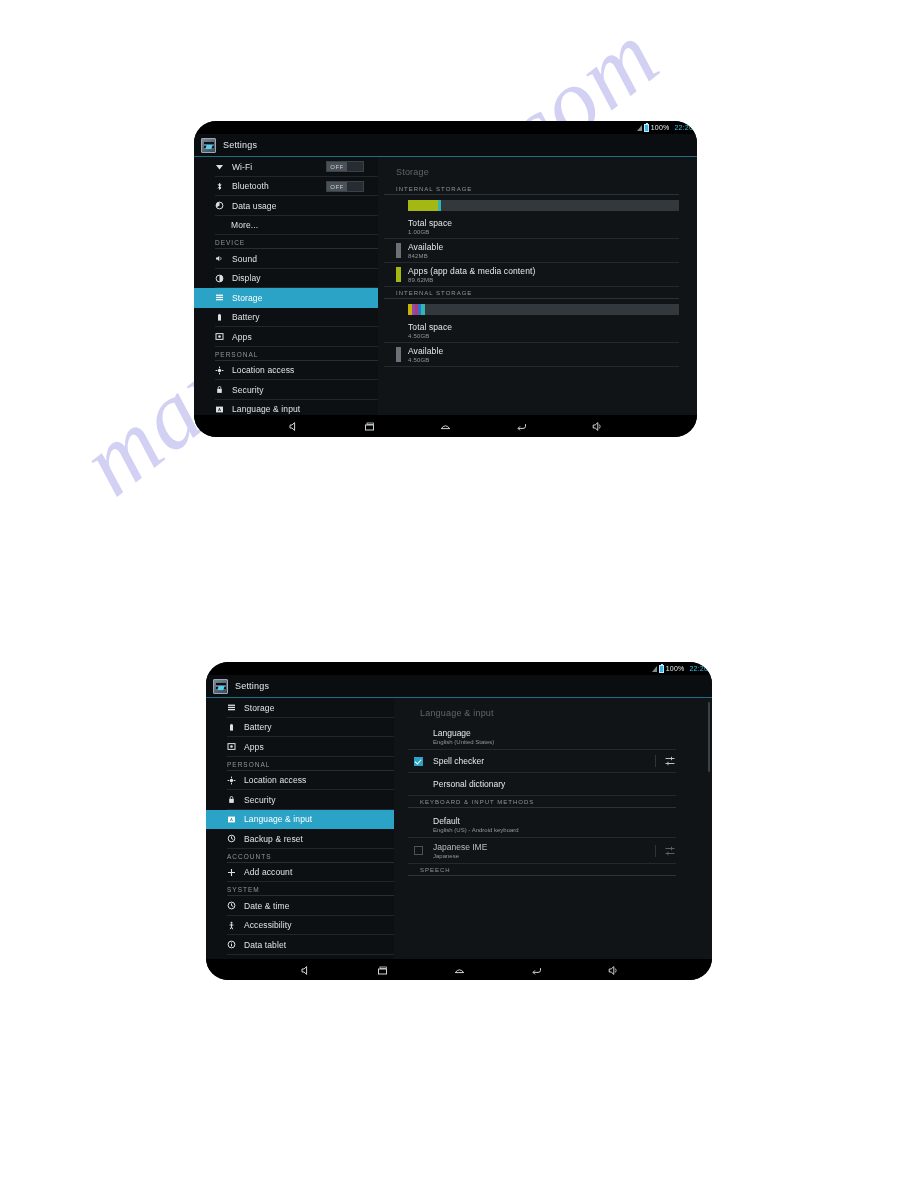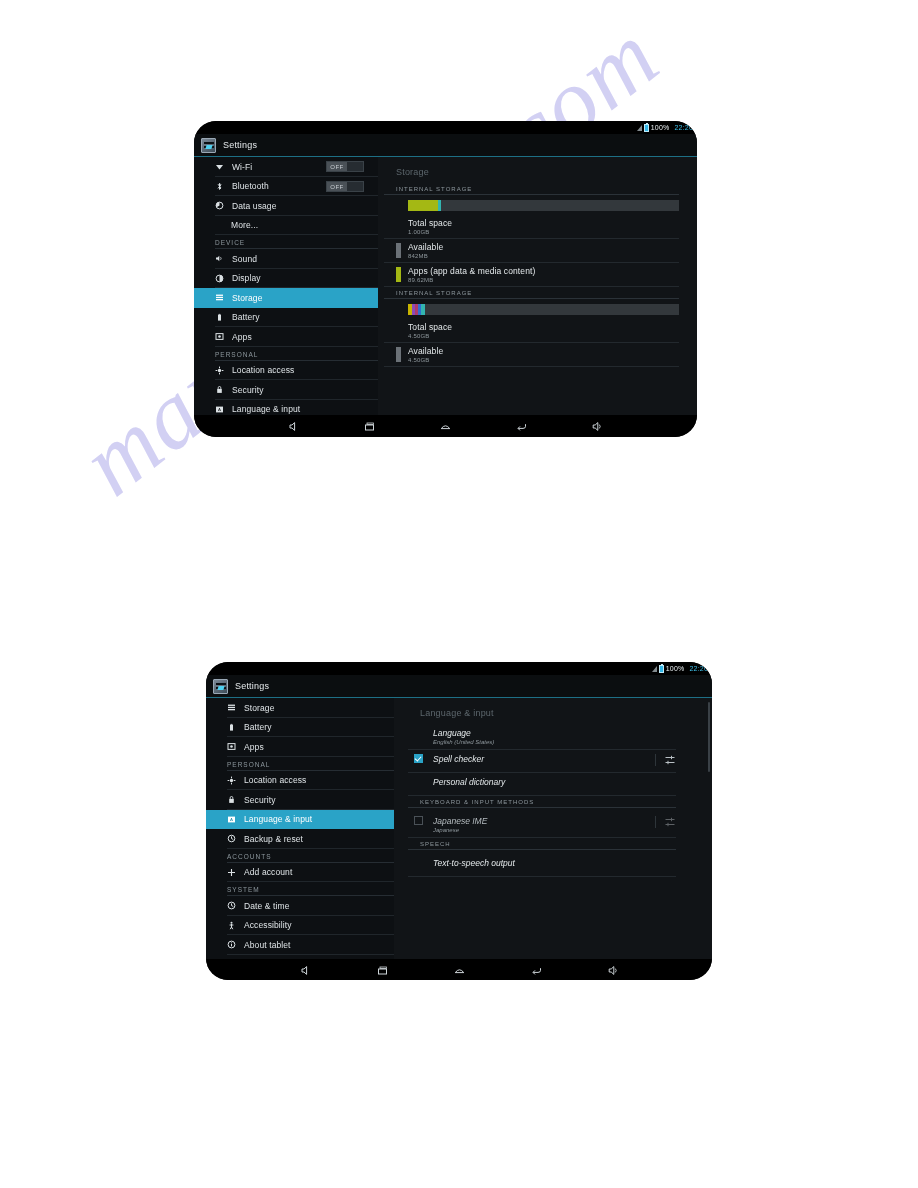--- a/index.html
+++ b/index.html
@@ -277,25 +277,25 @@
     margin-right: 7px;
   }
   .swatch.blank { background: transparent; }
   .item-txt { display: flex; flex-direction: column; gap: 1px; }
   .item-title { font-size: 8.5px; color: #e3e8ea; letter-spacing: .1px; }
   .item-sub { font-size: 6px; color: #8e979c; letter-spacing: .2px; }
 
   
   .lrow {
     display: flex;
+    align-items: center;
     padding: 4px 0 4px 0;
     border-bottom: 1px solid #23292e;
     position: relative;
     min-height: 14px;
-    font-style: italic;
   }
   .lrow .cb {
     width: 9px; height: 9px;
     flex: 0 0 auto;
     margin: 0 10px 0 6px;
     box-sizing: border-box;
   }
   .cb.on {
     background: #2aa3c7;
     position: relative;
@@ -704,21 +704,21 @@
         <span class="nav-label">Accessibility</span>
       </div>
       <div class="nav-row">
         <span class="nicon">
           <svg width="9" height="9" viewBox="0 0 9 9">
               <circle cx="4.5" cy="4.5" r="3.4" stroke="currentColor" stroke-width="1" fill="none"></circle>
               <path d="M4.5 3.9 L4.5 6.4" stroke="currentColor" stroke-width="1"></path>
               <circle cx="4.5" cy="2.7" r=".55" fill="currentColor"></circle>
             </svg>
         </span>
-        <span class="nav-label">About tablet</span>
+        <span class="nav-label">Data tablet</span>
       </div>
     </div>
 
     <div class="pane">
       <div class="scroll-track"></div>
       <div class="pane-title">Language &amp; input</div>
 
       <div class="lrow">
         <span class="cb hidden"></span>
         <span class="lrow-txt">
@@ -742,45 +742,46 @@
 
       <div class="lrow">
         <span class="cb hidden"></span>
         <span class="lrow-txt">
           <span class="lrow-title">Personal dictionary</span>
         </span>
       </div>
 
       <div class="sec-head">KEYBOARD &amp; INPUT METHODS</div>
 
+      <div class="lrow">
+        <span class="cb hidden"></span>
+        <span class="lrow-txt">
+          <span class="lrow-title">Default</span>
+          <span class="lrow-sub">English (US) - Android keyboard</span>
+        </span>
+      </div>
 
 
       <div class="lrow">
         <span class="cb off"></span>
         <span class="lrow-txt">
           <span class="lrow-title dim">Japanese IME</span>
           <span class="lrow-sub">Japanese</span>
         </span>
         <span class="slider-ic">
           <svg width="12" height="12" viewBox="0 0 12 12" opacity=".45">
               <path d="M1.5 3.5 L10.5 3.5 M1.5 8.5 L10.5 8.5" stroke="#b9c0c5" stroke-width="1"></path>
               <path d="M7.5 1.8 L7.5 5.2 M4 6.8 L4 10.2" stroke="#b9c0c5" stroke-width="1"></path>
             </svg>
         </span>
       </div>
 
 
       <div class="sec-head">SPEECH</div>
 
-      <div class="lrow">
-        <span class="cb hidden"></span>
-        <span class="lrow-txt">
-          <span class="lrow-title">Text-to-speech output</span>
-        </span>
-      </div>
     </div>
   </div>
 
   <div class="navbar">
     <span class="nav-btn">
       <svg width="13" height="13" viewBox="0 0 13 13">
           <path d="M3 5 L5 5 L7.6 2.6 L7.6 10.4 L5 8 L3 8 Z" stroke="#cfd6da" stroke-width="1" fill="none"></path>
         </svg>
     </span>
     <span class="nav-btn">

